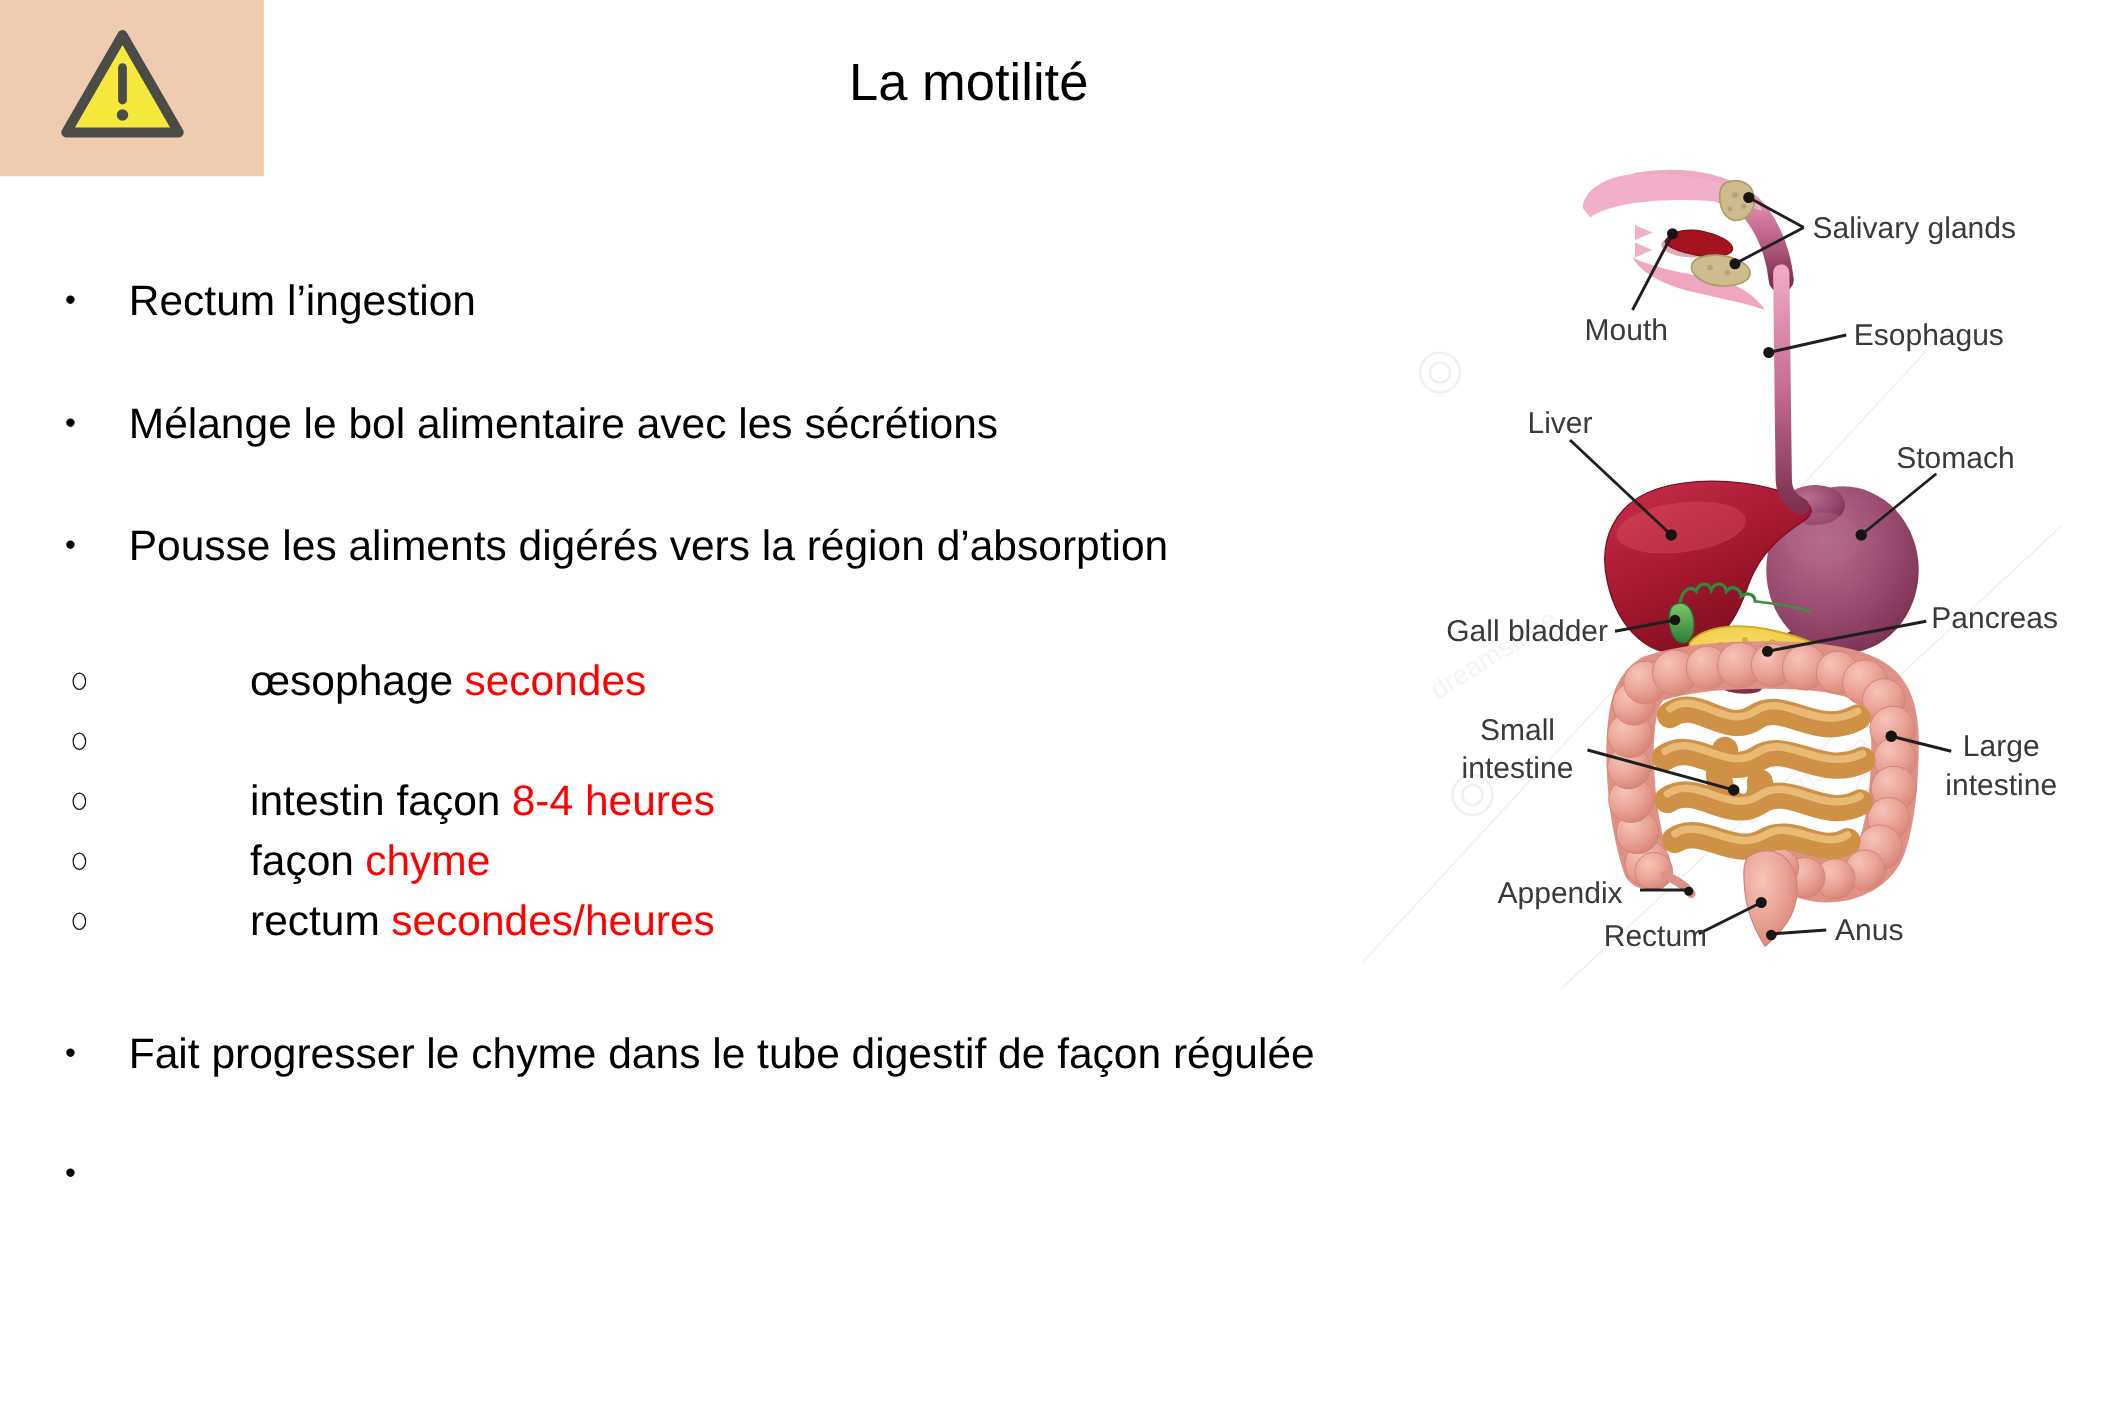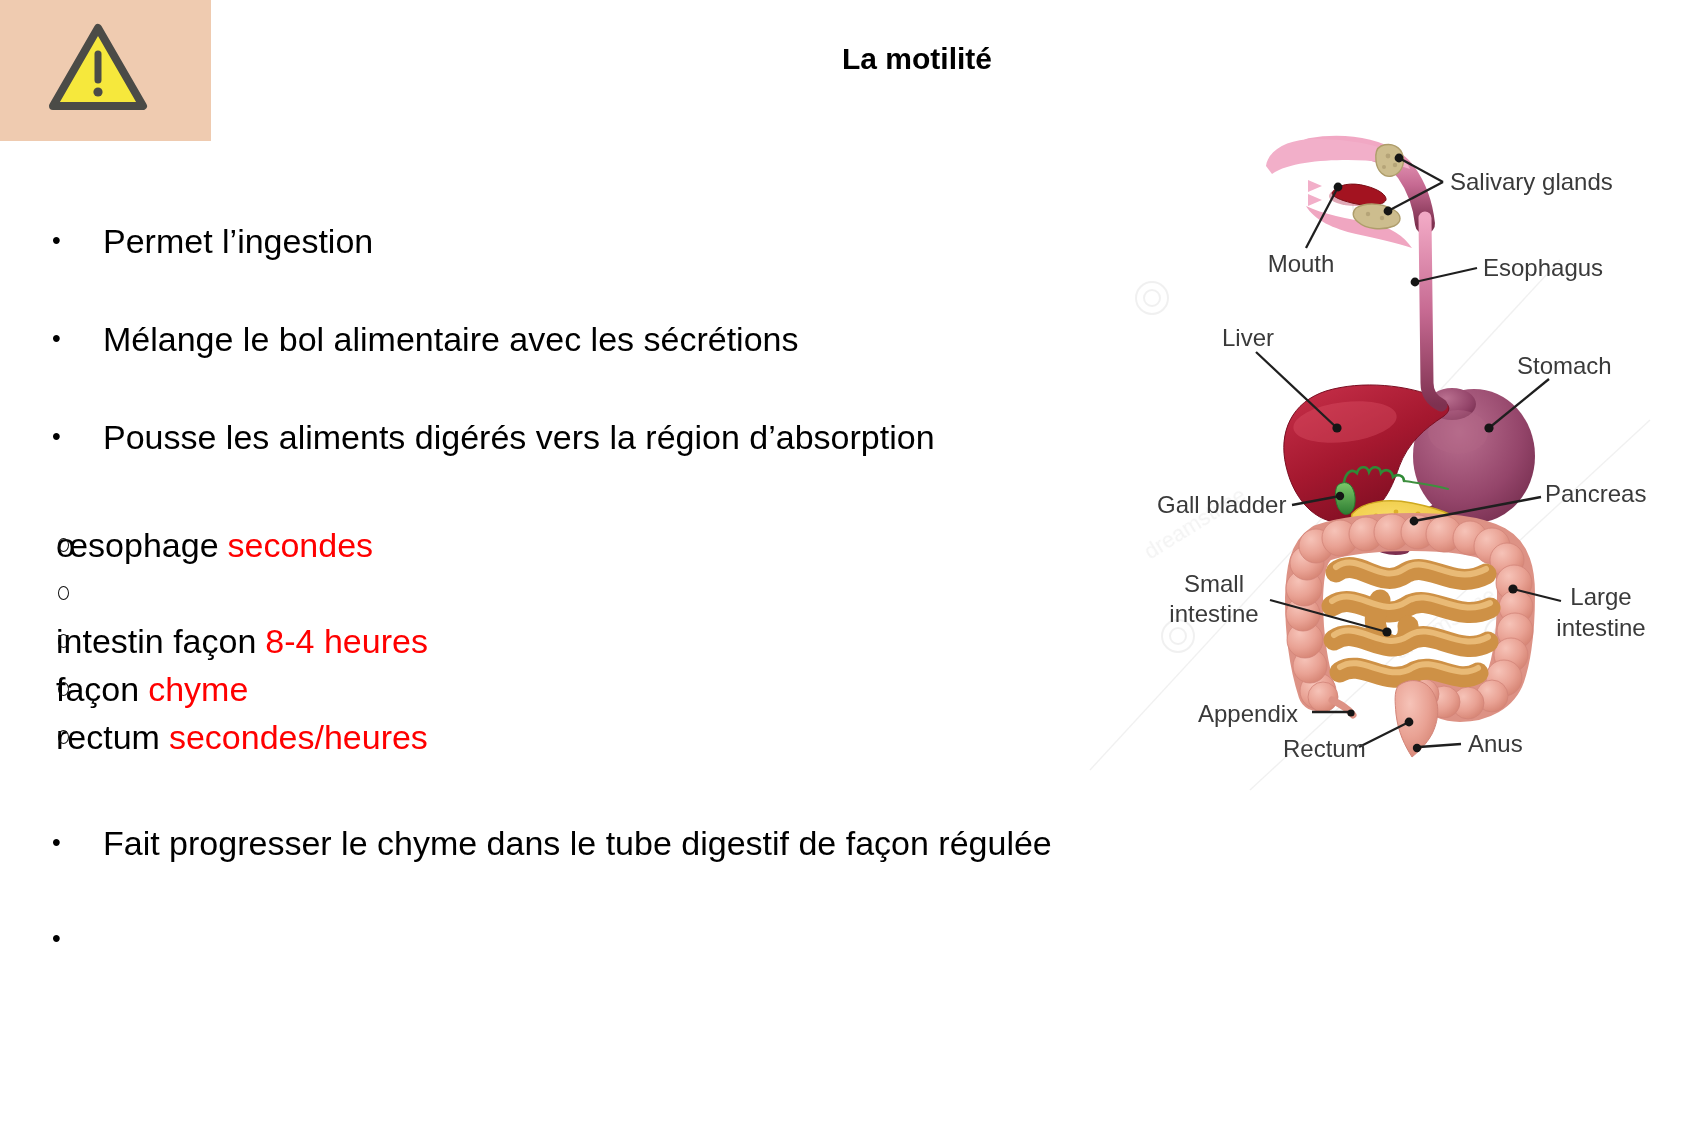--- a/index.html
+++ b/index.html
@@ -3,28 +3,28 @@
 <meta charset="utf-8">
 <style>
   html,body{margin:0;padding:0}
   body{
     width:1688px;height:1125px;background:#ffffff;position:relative;overflow:hidden;
     font-family:"Liberation Sans",sans-serif;
   }
   .warning-panel{position:absolute;left:0;top:0;width:211px;height:141px;background:#EFCBB0;}
   .warning-panel svg{position:absolute;left:43px;top:18px;}
   .slide-title{
-    position:absolute;left:558px;top:42px;width:434px;text-align:right;
-    font-size:30px;font-weight:bold;color:#000;letter-spacing:0;
+    position:absolute;left:558px;top:42px;width:434px;text-align:center;
+    font-size:42px;font-weight:normal;color:#000;letter-spacing:0;
   }
   .bullet-row{position:absolute;left:52px;display:flex;align-items:flex-start;font-size:34px;color:#000;white-space:nowrap;}
   .bullet-row .marker{display:inline-block;width:51px;font-size:25px;padding-top:4px;}
   .sub-row{position:absolute;left:56px;font-size:34px;color:#000;white-space:nowrap;}
   .sub-row .omarker{position:absolute;left:2px;top:12px;width:11px;height:14px;border:1.7px solid #111;border-radius:50%;box-sizing:border-box;}
-  .sub-row .content{display:inline-block;}
+  .sub-row .content{margin-left:144px;display:inline-block;}
   .red{color:#FF0000;margin-left:9px;}
   .diagram{position:absolute;left:1060px;top:120px;}
   .dlabel{font-family:"Liberation Sans",sans-serif;font-size:24px;fill:#3A3A3A;}
   .leader{stroke:#1F1F1F;stroke-width:2.3;fill:none;}
   .ldot{fill:#151515;}
 </style>
 </head>
 <body>
 
 <div class="warning-panel">
@@ -32,21 +32,21 @@
     <path d="M55 10 L100 88 L10 88 Z" fill="#F6E83C" stroke="#4B4B47" stroke-width="8" stroke-linejoin="round"></path>
     <line x1="55" y1="36" x2="55" y2="62" stroke="#4B4B47" stroke-width="7" stroke-linecap="round"></line>
     <circle cx="55" cy="74" r="4.6" fill="#4B4B47"></circle>
   </svg>
 </div>
 
 <div class="slide-title">La motilité</div>
 
 <div class="bullet-row" style="top:222px">
   <span class="marker">•</span>
-    <span>Permet l’ingestion</span>
+    <span>Rectum l’ingestion</span>
 </div>
 <div class="bullet-row" style="top:320px">
   <span class="marker">•</span>
     <span>Mélange le bol alimentaire avec les sécrétions</span>
 </div>
 <div class="bullet-row" style="top:418px">
   <span class="marker">•</span>
     <span>Pousse les aliments digérés vers la région d’absorption</span>
 </div>
 

